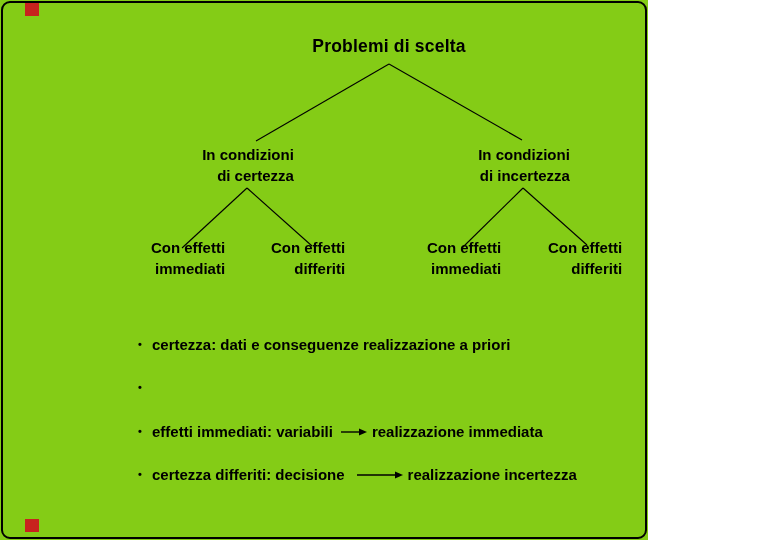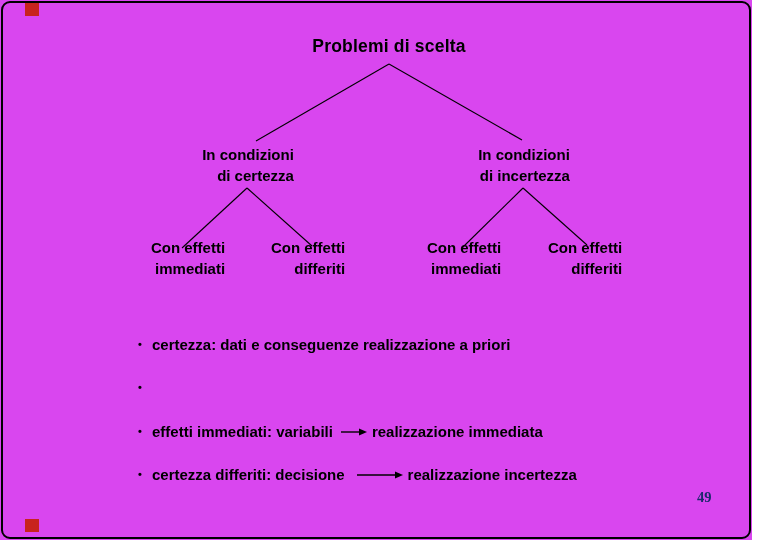--- a/index.html
+++ b/index.html
@@ -1,17 +1,17 @@
 <!DOCTYPE html>
 <html><head>
 <meta charset="utf-8">
 <style>
   html,body{margin:0;padding:0;background:#fff;}
   .slide{
-    position:relative;width:752px;height:540px;background:#d946ef;
+    position:relative;width:648px;height:540px;background:#84cc16;
     font-family:"Liberation Sans",sans-serif;color:#000;overflow:hidden;
   }
   .frame{
     position:absolute;inset:1px;border:2px solid #000;border-radius:9px;
     pointer-events:none;
   }
   .corner-mark{
     position:absolute;width:14px;height:13px;background:#c8231e;
   }
   .corner-mark.top{left:25px;top:3px;}

